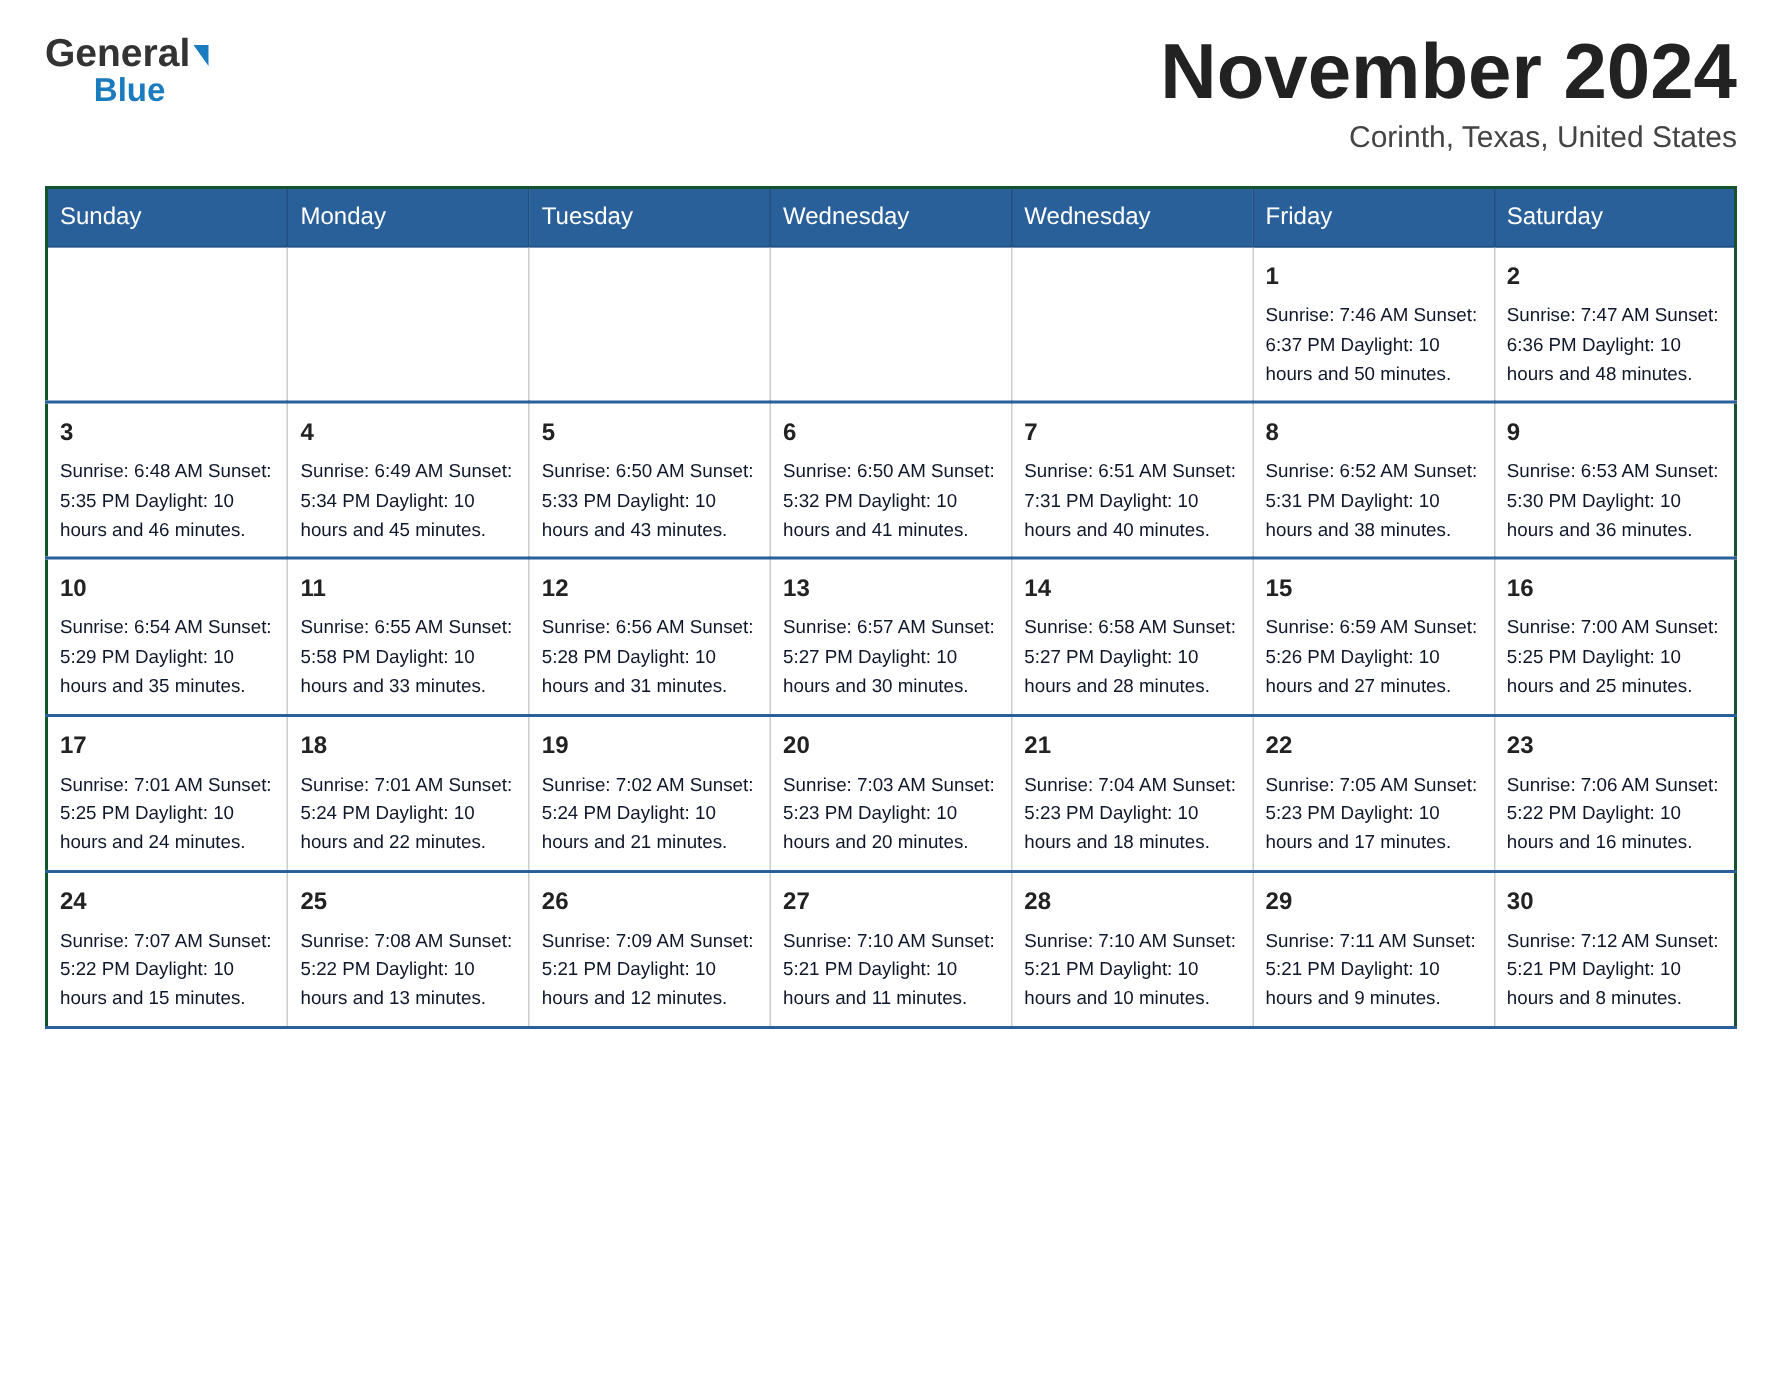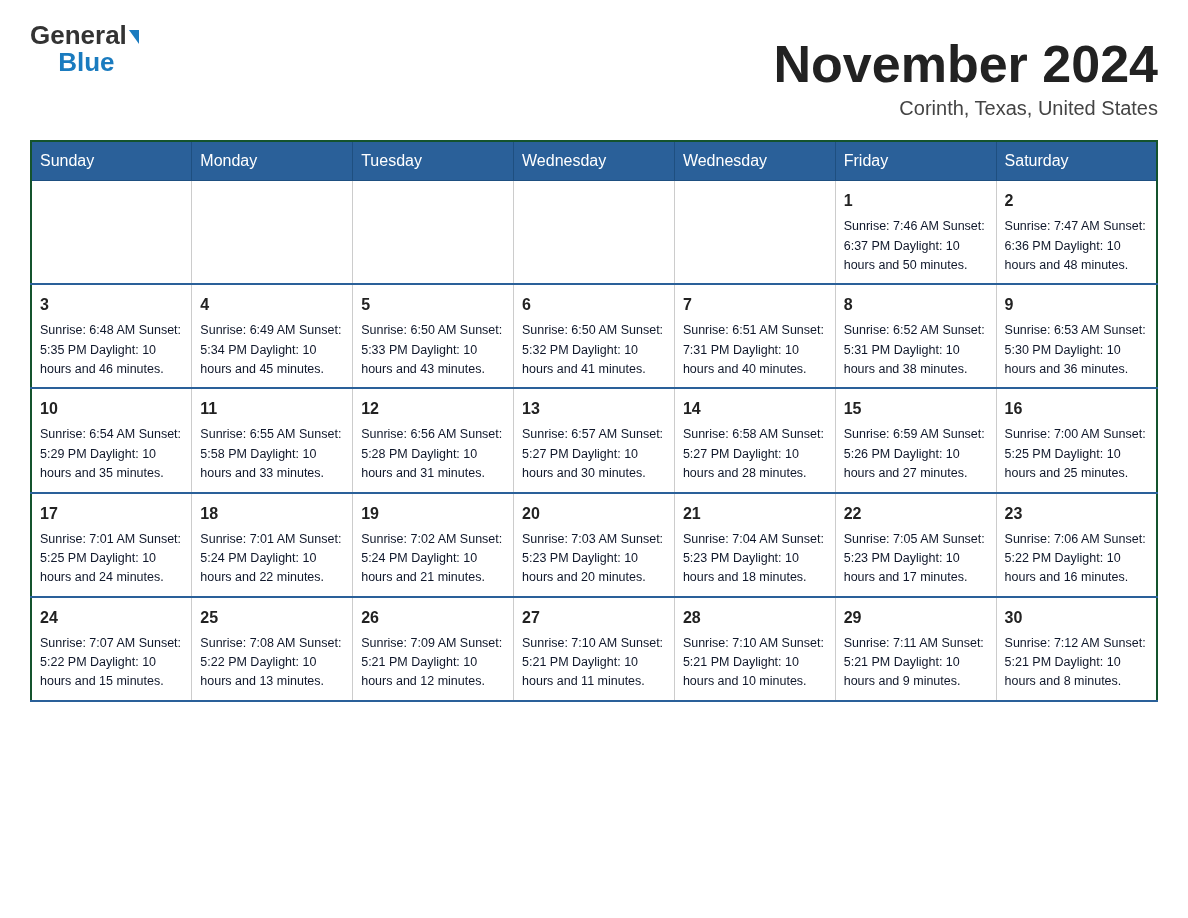--- a/index.html
+++ b/index.html
@@ -33,28 +33,27 @@
       width: 0;
       height: 0;
       border-left: 10px solid transparent;
       border-top: 14px solid #1a7bbf;
       display: inline-block;
       margin-left: 2px;
       margin-bottom: -2px;
     }
     .logo-blue-text {
       color: #1a7bbf;
-      font-size: 26px;
+      font-size: 22px;
       font-weight: bold;
       margin-top: -4px;
       margin-left: 4px;
     }
     .title-section {
       text-align: right;
-      margin-top: 16px;
     }
     .month-title {
       font-size: 52px;
       font-weight: bold;
       color: #222;
       line-height: 1.1;
     }
     .location {
       font-size: 20px;
       color: #444;

